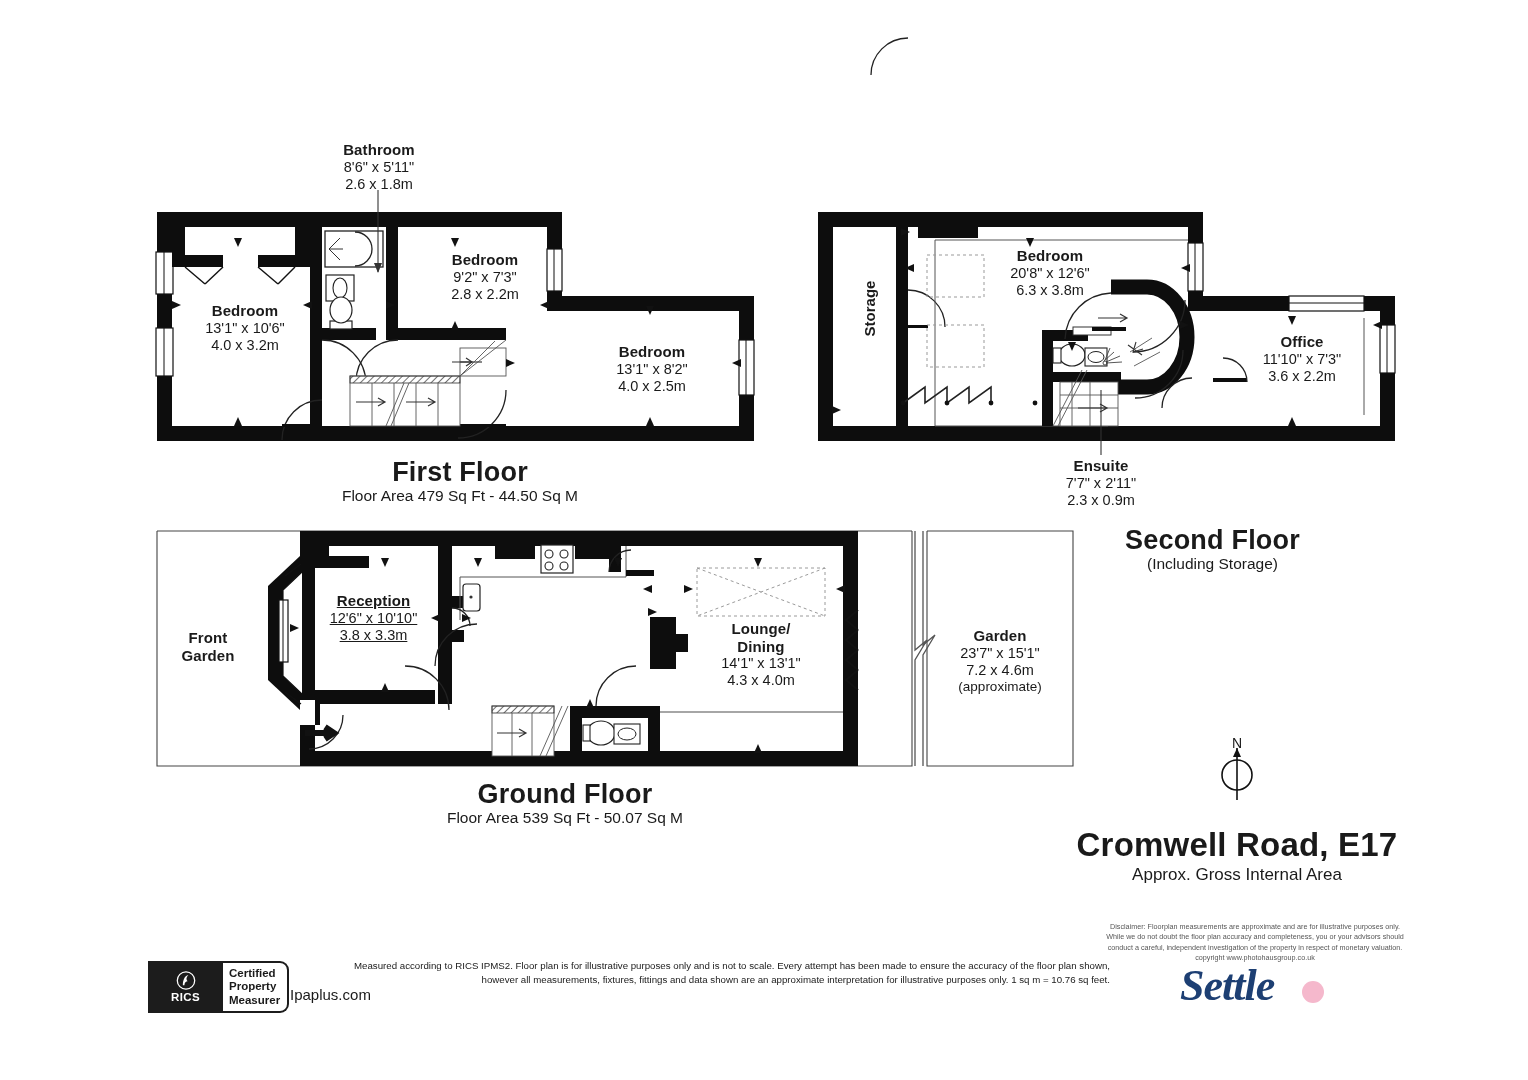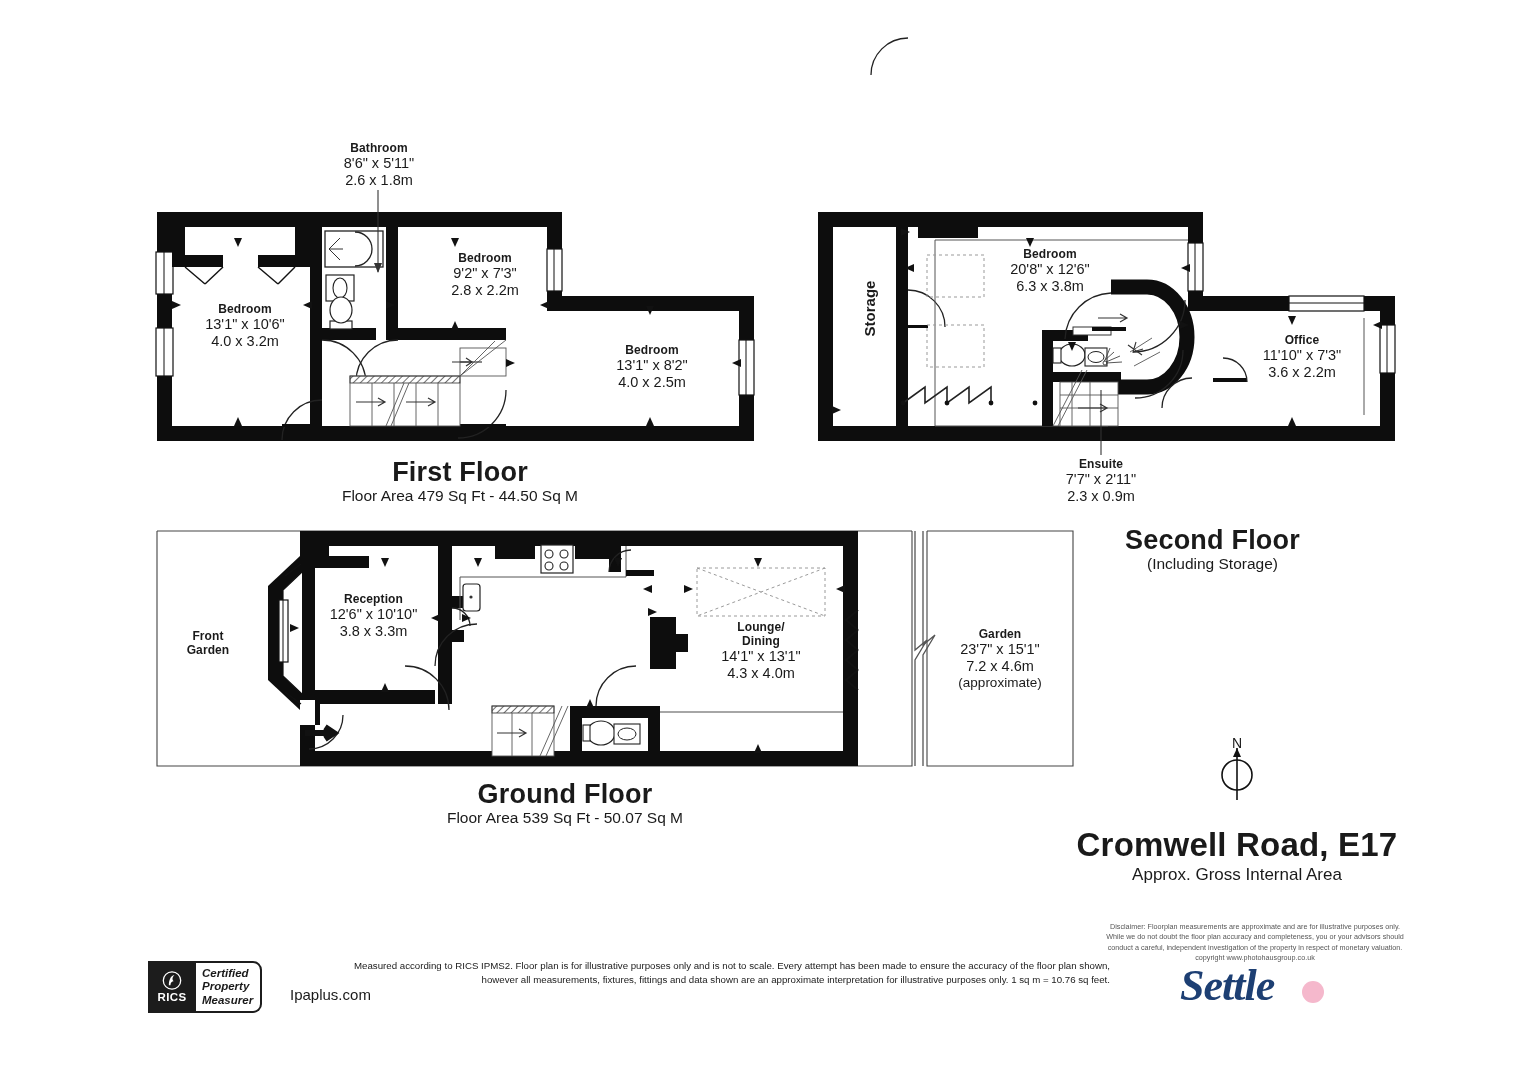--- a/index.html
+++ b/index.html
@@ -5,46 +5,46 @@
   html,body{margin:0;padding:0;background:#fff;}
   body{
     width:1528px;height:1080px;position:relative;overflow:hidden;
     font-family:"Liberation Sans", sans-serif;color:#1a1a1a;
   }
   .stage{position:absolute;left:0;top:0;width:1528px;height:1080px;}
   svg.plan{position:absolute;left:0;top:0;width:1528px;height:1080px;overflow:visible;}
 
   
   .lbl{position:absolute;text-align:center;line-height:1.18;}
-  .lbl .nm{font-weight:bold;font-size:12px;letter-spacing:.1px;}
+  .lbl .nm{font-weight:bold;font-size:15px;letter-spacing:.1px;}
   .lbl .dim{font-size:14.5px;}
   .lbl .apx{font-size:13.5px;}
 
   .vert{position:absolute;font-weight:bold;font-size:15px;
         transform:rotate(-90deg);transform-origin:center center;white-space:nowrap;}
 
   .cap{position:absolute;text-align:center;}
   .cap .ct{font-weight:bold;font-size:27px;letter-spacing:.2px;line-height:1.05;}
   .cap .cs{font-size:15.5px;line-height:1.25;}
 
   .title{position:absolute;text-align:center;}
   .title .t1{font-weight:bold;font-size:33px;letter-spacing:.2px;}
   .title .t2{font-size:17px;line-height:1.3;}
 
   .disc-r{position:absolute;text-align:center;font-size:7.2px;line-height:1.45;color:#565656;}
   .disc-l{position:absolute;font-size:9.7px;line-height:1.42;color:#1a1a1a;}
   .ipa{position:absolute;font-size:15px;font-weight:normal;}
 
   
   .rics{position:absolute;display:flex;align-items:stretch;}
-  .rics .blk{background:#1c1c1c;color:#fff;width:48px;display:flex;flex-direction:column;
-             align-items:center;justify-content:center;padding:3px 0;}
+  .rics .blk{background:#1c1c1c;color:#fff;width:39px;display:flex;flex-direction:column;
+             align-items:center;justify-content:center;padding:3px 18px;}
   .rics .blk .word{font-size:11.5px;font-weight:bold;letter-spacing:.4px;margin-top:1px;}
   .rics .txt{border:2px solid #1c1c1c;border-left:none;border-radius:0 9px 9px 0;
-             padding:4px 7px 4px 6px;font-size:11.5px;font-weight:bold;line-height:1.16;font-style:italic;}
+             padding:4px 7px 4px 6px;font-size:11.5px;font-weight:bold;line-height:1.16;}
 </style>
 </head>
 <body>
 
 <div class="stage">
 
 <svg class="plan" viewBox="0 0 1528 1080">
   <defs>
     <g id="arrowDown">
           <path d="M-4,-6 L4,-6 L0,3 Z" fill="#111"></path>
@@ -409,21 +409,21 @@
 <div class="cap" style="left:1030px;top:526px;width:365px;">
   <div class="ct">Second Floor</div>
   <div class="cs">(Including Storage)</div>
 </div>
 
 <div class="lbl" style="left:160px;top:629px;width:96px;">
   <div class="nm">Front</div>
   <div class="nm">Garden</div>
 </div>
 
-<div class="lbl" style="left:290px;top:592px;width:167px;">
+<div class="lbl" style="left:290px;top:592px;width:167px;text-decoration:underline;">
   <div class="nm">Reception</div>
   <div class="dim">12'6" x 10'10"</div>
   <div class="dim">3.8 x 3.3m</div>
 </div>
 
 
 <div class="lbl" style="left:690px;top:620px;width:142px;">
   <div class="nm">Lounge/</div>
   <div class="nm">Dining</div>
   <div class="dim">14'1" x 13'1"</div>

